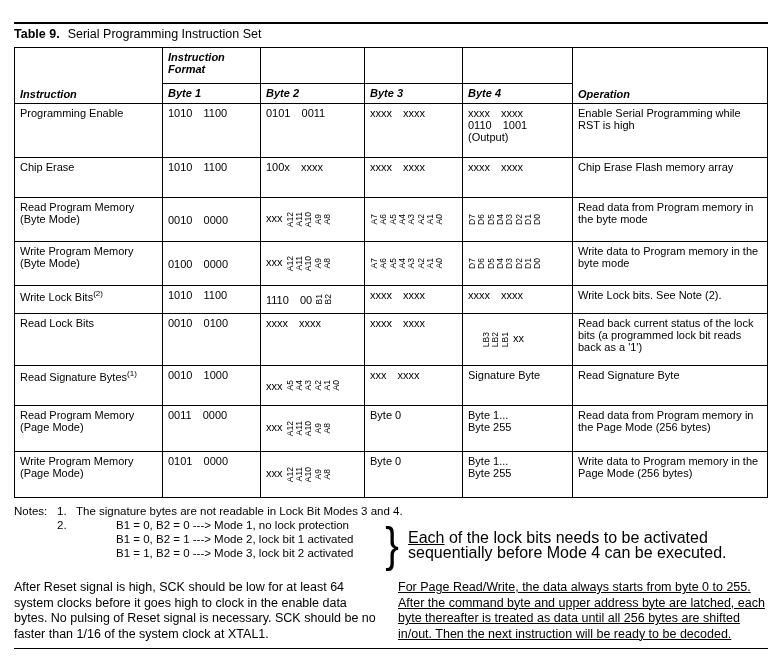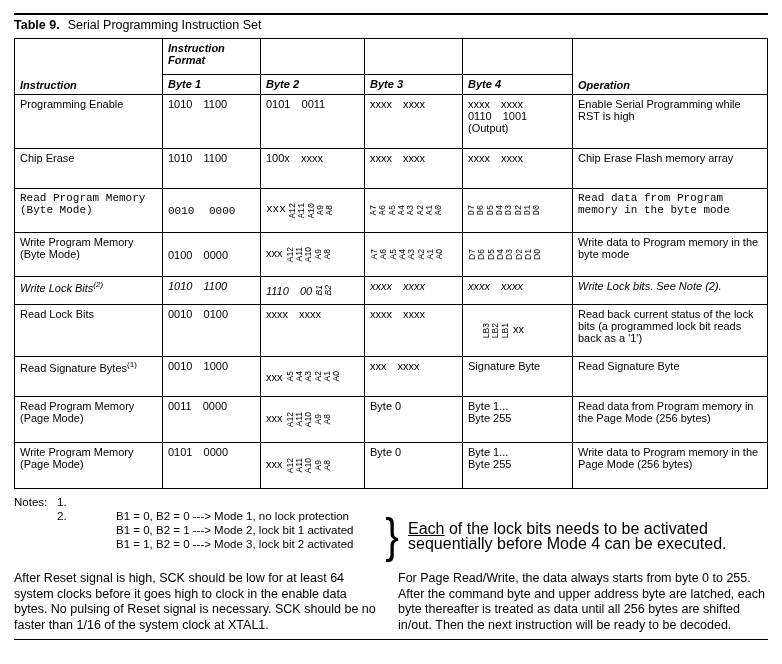--- a/index.html
+++ b/index.html
@@ -1,18 +1,18 @@
 <!DOCTYPE html>
 <html><head>
 <meta charset="utf-8">
 <style>
   * { margin: 0; padding: 0; box-sizing: border-box; }
   html, body { width: 782px; height: 664px; background: #ffffff; color: #000000;
     font-family: "Liberation Sans", sans-serif; overflow: hidden; }
-  .page { padding: 13px 14px 0 14px; width: 782px; }
+  .page { padding: 22px 14px 0 14px; width: 782px; }
 
   .top-rule { border-top: 2.5px solid #000; }
   .title-row { font-size: 12.5px; padding: 3px 0 6px 0; }
   .title-label { font-weight: bold; margin-right: 8px; }
 
   table.ips { border-collapse: collapse; table-layout: fixed; width: 754px; border: 1.5px solid #000; }
   .ips th, .ips td { border: 1px solid #000; font-size: 11px; padding: 3px 5px;
     vertical-align: top; text-align: left; font-weight: normal; }
   .ips th { font-weight: bold; font-style: italic; }
   th.vb { vertical-align: bottom; }
@@ -23,39 +23,39 @@
   .plain { word-spacing: normal; }
   td.vc { vertical-align: middle; }
   .hv { display: flex; align-items: flex-start; gap: 3px; }
   .vlist { display: inline-flex; align-items: center; }
   .vlab { display: inline-block; writing-mode: vertical-rl; transform: rotate(180deg);
     font-size: 8.5px; line-height: 1.1; letter-spacing: 0; }
   .bline { display: block; }
   sup.supnote { font-size: 8px; }
   .padl { padding-left: 14px; }
 
-  .r0 td { height: 54px; } .r1 td { height: 40px; } .r2 td { height: 44px; font-family: Liberation Mono, monospace; }
-  .r3 td { height: 44px; } .r4 td { height: 28px; font-style: italic; } .r5 td { height: 52px; }
+  .r0 td { height: 54px; } .r1 td { height: 40px; } .r2 td { height: 44px; }
+  .r3 td { height: 44px; } .r4 td { height: 28px; } .r5 td { height: 52px; }
   .r6 td { height: 40px; } .r7 td { height: 46px; } .r8 td { height: 46px; }
 
   .notes { margin-top: 6px; font-size: 11.5px; line-height: 14px; }
   .note-row { display: flex; align-items: flex-start; }
   .notes-label { flex: 0 0 43px; }
   .note-num { flex: 0 0 19px; }
   .note-lines { flex: 0 0 264px; margin-left: 40px; }
   .note-line { display: block; }
   .brace { font-size: 48px; line-height: 54px; font-weight: 400; align-self: center;
     margin: 0 8px 0 4px; transform: scaleX(0.85); }
   .side-note { width: 374px; font-size: 16px; line-height: 15px; align-self: center; }
   .u { text-decoration: underline; }
 
   .bottom-cols { display: flex; gap: 22px; margin-top: 8px; }
   .bcol { font-size: 12.5px; line-height: 15.5px; }
   .bcol-left { flex: 0 0 362px; }
-  .bcol-right { flex: 1; }
+  .bcol-right { flex: 1; text-decoration: underline; }
   .bottom-rule { border-top: 1.5px solid #000; margin-top: 6px; }
 </style>
 </head>
 <body>
 
 <div class="page">
 
   <div class="top-rule"></div>
 
   <div class="title-row">
@@ -305,20 +305,21 @@
         <td>Write data to Program memory in the Page Mode (256 bytes)</td>
       </tr>
 
     </tbody>
   </table>
 
   <div class="notes">
     <div class="note-row">
       <span class="notes-label">Notes:</span>
       <span class="note-num">1.</span>
+      <span class="note-text">The signature bytes are not readable in Lock Bit Modes 3 and 4.</span>
     </div>
     <div class="note-row">
       <span class="notes-label"></span>
       <span class="note-num">2.</span>
       <div class="note-lines">
           <span class="note-line">B1 = 0, B2 = 0 ---&gt; Mode 1, no lock protection</span>
           <span class="note-line">B1 = 0, B2 = 1 ---&gt; Mode 2, lock bit 1 activated</span>
           <span class="note-line">B1 = 1, B2 = 0 ---&gt; Mode 3, lock bit 2 activated</span>
         </div>
       <div class="brace">}</div>

